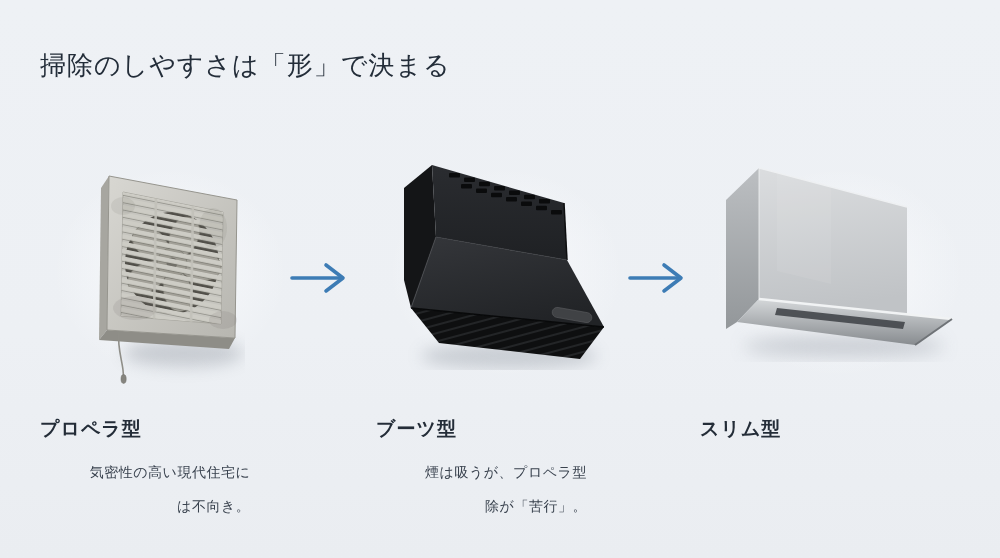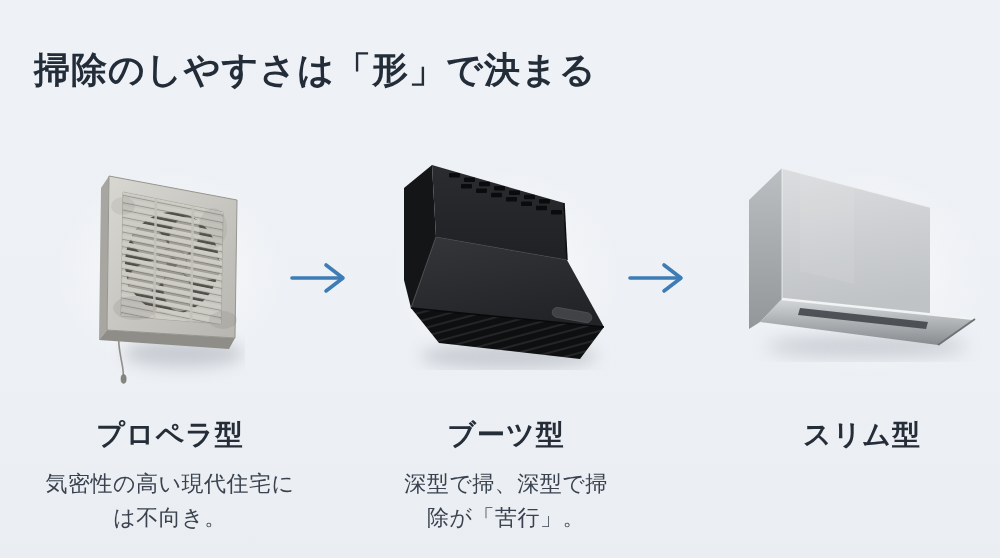--- a/index.html
+++ b/index.html
@@ -3,40 +3,40 @@
 <meta charset="utf-8">
 <style>
   * { margin:0; padding:0; box-sizing:border-box; }
   html,body { width:1000px; height:558px; }
   body { font-family:"Liberation Sans","DejaVu Sans",sans-serif; }
   .canvas {
     position:relative; width:1000px; height:558px; overflow:hidden;
     background:linear-gradient(180deg,#eef1f5 0%,#edf0f4 60%,#eaedf1 100%);
   }
   .title {
-    position:absolute; left:34px; top:52px;
-    font-size:36px; line-height:1; font-weight:700;
+    position:absolute; left:40px; top:52px;
+    font-size:26px; line-height:1; font-weight:400;
     color:#232d39; letter-spacing:1px; white-space:nowrap;
   }
   .col { position:absolute; top:158px; }
   .col-1 { left:40px;  width:260px; }
   .col-2 { left:376px; width:260px; }
-  .col-3 { left:723px; width:278px;font-family:Liberation Mono, monospace; }
+  .col-3 { left:700px; width:278px;font-family:Liberation Mono, monospace; }
   .figure {
     height:254px; display:flex; justify-content:center; align-items:flex-start;
     background:radial-gradient(ellipse 60% 55% at 50% 45%, rgba(250,251,253,0.9) 0%, rgba(237,240,244,0) 75%);
   }
   .type-label {
-    font-size:28px; font-weight:700; color:#242d38;
-    text-align:center; margin:4px 0 13px 0; letter-spacing:1px;
+    font-size:19px; font-weight:700; color:#242d38;
+    text-align:left; margin:4px 0 13px 0; letter-spacing:1px;
   }
   .type-desc {
-    font-size:22px; line-height:34px; color:#39424e;
+    font-size:14px; line-height:34px; color:#39424e;
     white-space:pre-line; width:max-content; max-width:100%;
-    margin:0 auto; text-align:center; letter-spacing:0.5px;
+    margin:0 auto; text-align:right; letter-spacing:0.5px;
   }
   .arrow { position:absolute; top:260px; width:66px; height:36px; }
   .arrow-1 { left:289px; }
   .arrow-2 { left:627px; }
   svg { display:block; }
 </style>
 </head>
 <body>
 
 <div class="canvas">
@@ -144,21 +144,21 @@
         <line x1="165" y1="43" x2="168" y2="100" stroke="#0d0e0f" stroke-width="1.5"></line>
         <path d="M37,77 L168,100 L205,167 L12,148 Z" fill="url(#hoodSlope)"></path>
         <line x1="37" y1="77" x2="168" y2="100" stroke="#3c3e42" stroke-width="1" opacity="0.8"></line>
         <line x1="37" y1="77" x2="12" y2="148" stroke="#44464a" stroke-width="1.2" opacity="0.8"></line>
         <path d="M12,148 L205,167 L181,199 L40,183 Z" fill="url(#mesh)"></path>
         <line x1="12" y1="148" x2="205" y2="167" stroke="#08090a" stroke-width="1.6"></line>
         <rect x="153" y="150" width="40" height="10" rx="5" transform="rotate(10 173 155)" fill="#404245" stroke="#5a5c60" stroke-width="0.6"></rect>
       </svg>
     </div>
     <h2 class="type-label">ブーツ型</h2>
-    <p class="type-desc">深型で掃、深型で掃
+    <p class="type-desc">煙は吸うが、プロペラ型
 除が「苦行」。</p>
   </section>
 
   <div class="arrow arrow-2">
     <svg width="66" height="36" viewBox="0 0 66 36">
       <line x1="3" y1="18" x2="52" y2="18" stroke="#3d7cb5" stroke-width="3.6" stroke-linecap="round"></line>
       <polyline points="37,5 54,18 37,31" fill="none" stroke="#3d7cb5" stroke-width="3.6" stroke-linecap="round" stroke-linejoin="round"></polyline>
     </svg>
   </div>
 

